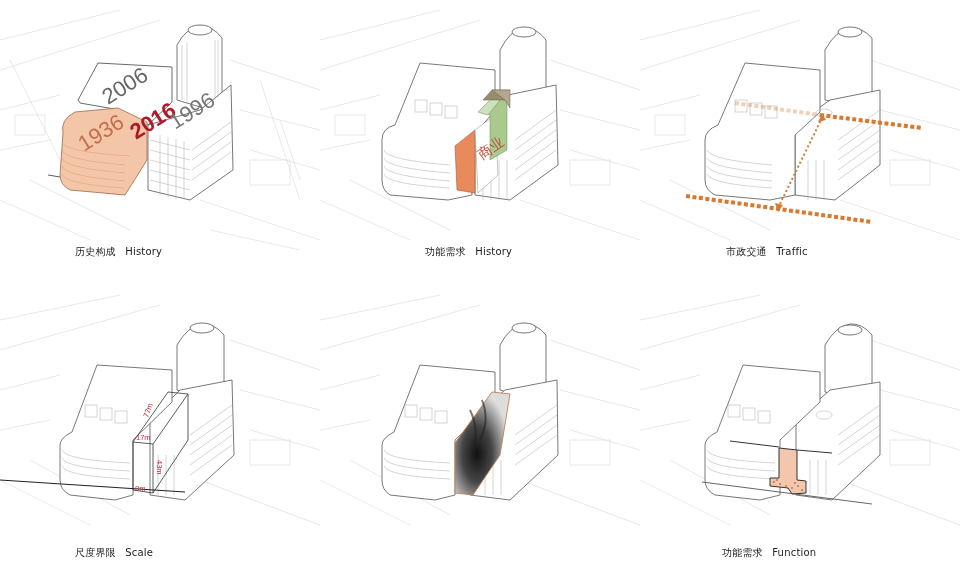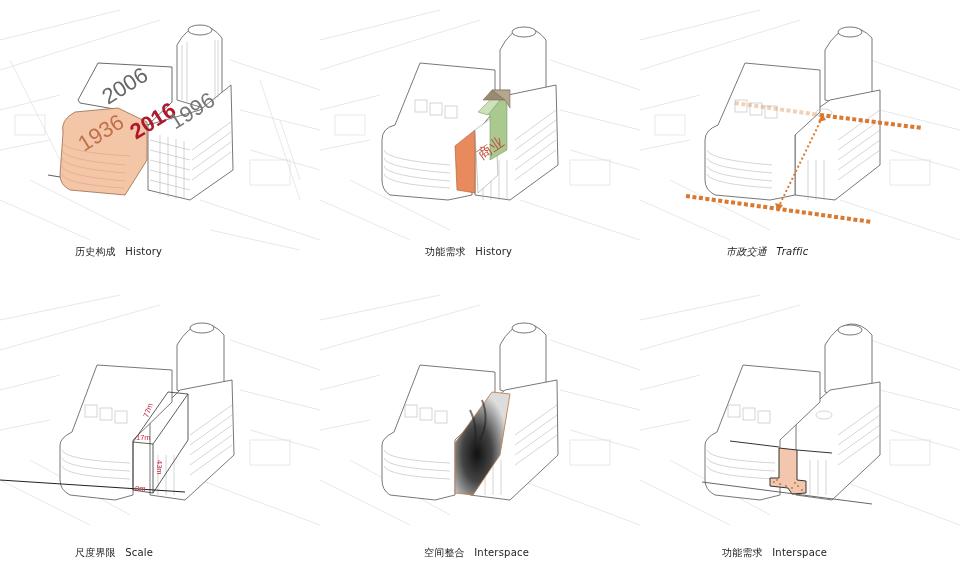--- a/index.html
+++ b/index.html
@@ -121,21 +121,21 @@
     </g>
     <g stroke="#d9782f" stroke-width="4" stroke-dasharray="4 2.5" fill="none">
       <path d="M46 196 L232 222"></path>
     </g>
     <g stroke="#d9782f" stroke-width="2" stroke-dasharray="2 2.5" fill="none">
       <path d="M138 208 L182 118"></path>
     </g>
     <path d="M182 114 L178 122 L186 120 Z" fill="#d9782f"></path>
     <path d="M138 212 L135 203 L143 205 Z" fill="#d9782f"></path>
   </svg>
-  <div class="caption" style="left:86px;top:245px;font-style:italic;">
+  <div class="caption" style="left:86px;top:245px;">
     <span class="zh">市政交通</span>
     <span>Traffic</span>
   </div>
 </div>
 
 <div class="panel" style="left:0;top:290px;">
   <svg viewBox="0 0 320 250">
     <g stroke="#d9d9d9" stroke-width="0.6" fill="none">
       <path d="M0 30 L120 5 M0 60 L160 15 M0 100 L60 85 M0 140 L50 130 M30 170 L130 225 M0 190 L90 235 M230 50 L320 80 M240 100 L320 120 M250 140 L320 160 M200 190 L320 235"></path>
       <rect x="250" y="150" width="40" height="25"></rect>
@@ -195,24 +195,20 @@
       <path d="M64 160 Q67 170 130 173 M64 168 Q67 178 130 181 M64 176 Q67 186 130 189"></path>
       <path d="M195 145 L237 115 M195 155 L237 125 M195 165 L237 135 M195 175 L237 145"></path>
       <path d="M165 170 L165 205 M173 170 L173 205 M181 170 L181 205"></path>
       <rect x="85" y="115" width="12" height="12"></rect>
         <rect x="100" y="118" width="12" height="12"></rect>
         <rect x="115" y="121" width="12" height="12"></rect>
     </g>
     <path d="M135 153 L172 102 L190 104 L180 165 L153 205 L135 203 Z" fill="url(#ink)" stroke="#c08050" stroke-width="0.9"></path>
     <path d="M150 120 Q160 140 152 165 M162 110 Q170 130 160 150" stroke="#222" stroke-width="2" fill="none" opacity="0.6"></path>
   </svg>
-  <div class="caption" style="left:104px;top:256px;">
-    <span class="zh">空间整合</span>
-    <span>Interspace</span>
-  </div>
 </div>
 
 <div class="panel" style="left:640px;top:290px;">
   <svg viewBox="0 0 320 250">
     <g stroke="#d9d9d9" stroke-width="0.6" fill="none">
       <path d="M0 30 L120 5 M0 60 L160 15 M0 100 L60 85 M0 140 L50 130 M30 170 L130 225 M0 190 L90 235 M230 50 L320 80 M240 100 L320 120 M250 140 L320 160 M200 190 L320 235"></path>
       <rect x="250" y="150" width="40" height="25"></rect>
     </g>
     <g stroke="#555" stroke-width="0.8" fill="#fff">
       <path d="M185 55 L185 102 L220 110 L232 98 L232 45 Q222 33 210 34 Q196 36 185 55 Z"></path>
@@ -238,15 +234,15 @@
         <circle cx="158" cy="196" r="0.9"></circle>
         <circle cx="162" cy="200" r="0.9"></circle>
         <circle cx="137" cy="190" r="0.9"></circle>
         <circle cx="155" cy="193" r="0.9"></circle>
     </g>
     <path d="M90 151 L139 157 M157 160 L192 163" stroke="#333" stroke-width="1"></path>
     <path d="M62 192 L232 214" stroke="#555" stroke-width="0.9"></path>
   </svg>
   <div class="caption" style="left:82px;top:256px;">
     <span class="zh">功能需求</span>
-    <span>Interspace</span>
+    <span>Function</span>
   </div>
 </div>
 
 </body></html>

